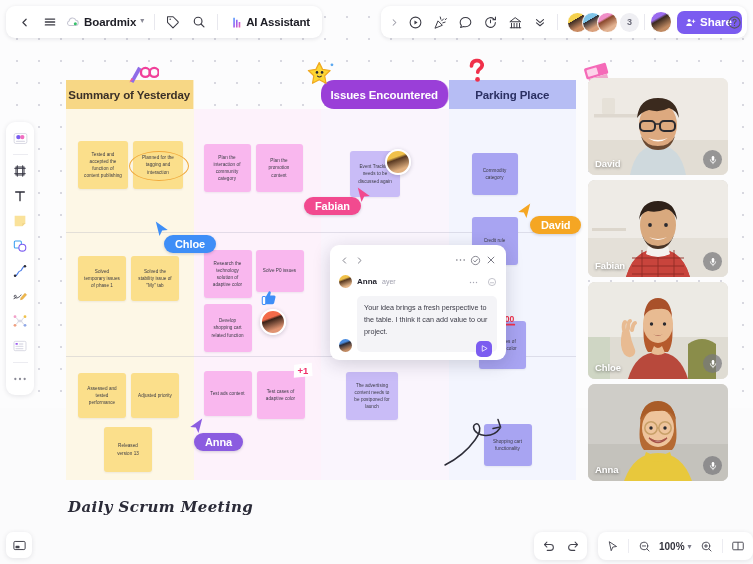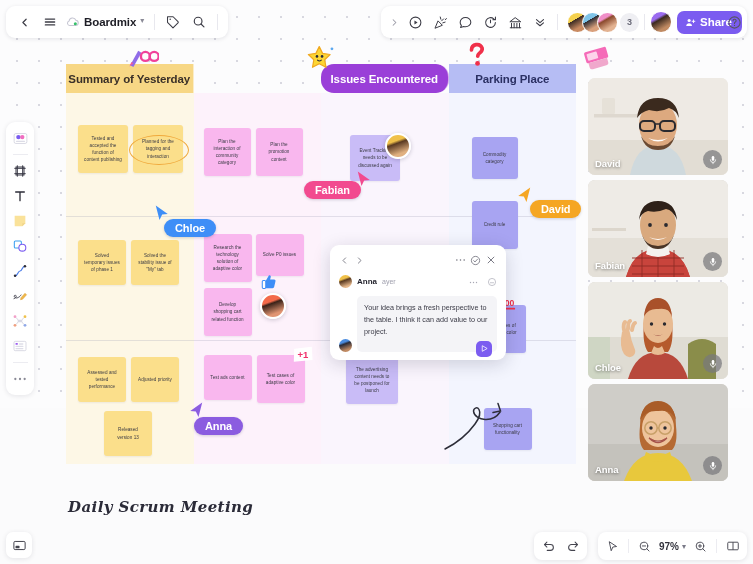--- a/index.html
+++ b/index.html
@@ -64,21 +64,21 @@
   }
   .lt-btn { width: 22px; height: 22px; border-radius: 5px; display: flex; align-items: center; justify-content: center; cursor: pointer; }
   .lt-sep { width: 15px; height: 1px; background: #ececf1; margin: 2px 0; }
   .bottomleft {
     position: absolute; left: 6px; top: 532px; width: 26px; height: 26px;
     background: #fff; border-radius: 7px; box-shadow: 0 1px 5px rgba(20,20,40,.10);
     display: flex; align-items: center; justify-content: center; cursor: pointer;
   }
 
   
-  .board { position: absolute; left: 66px; top: 64px; width: 510px; height: 400px; }
+  .board { position: absolute; left: 66px; top: 80px; width: 510px; height: 400px; }
   .cols { position: absolute; inset: 0; display: flex; }
   .col { position: relative; flex: 1; }
   .col-head {
     height: 29px; display: flex; align-items: center; justify-content: center;
     font-size: 11.5px; font-weight: 600; letter-spacing: -.1px;
   }
   .col-body { position: absolute; top: 29px; bottom: 0; left: 0; right: 0; }
   .rowline { position: absolute; left: 0; right: 0; height: 1px; background: rgba(150,150,175,.25); }
 
   .note {
@@ -211,20 +211,35 @@
             <circle cx="7.2" cy="7.2" r="1.3" fill="currentColor" stroke="none"></circle>
           </svg>
       </div>
       <div class="tb-btn">
         <svg width="14" height="14" viewBox="0 0 24 24" fill="none" stroke="currentColor" stroke-width="2" stroke-linecap="round">
             <circle cx="10.5" cy="10.5" r="6.6"></circle>
             <line x1="15.4" y1="15.4" x2="20.5" y2="20.5"></line>
           </svg>
       </div>
       <div class="tb-sep"></div>
+      <div class="ai-btn">
+        <span style="display:flex;">
+          <svg width="13" height="13" viewBox="0 0 24 24">
+              <defs>
+                <linearGradient id="g1" x1="0" y1="0" x2="1" y2="1">
+                  <stop offset="0%" stop-color="#4da6ff"></stop>
+                  <stop offset="50%" stop-color="#9b5cf0"></stop>
+                  <stop offset="100%" stop-color="#f25fb0"></stop>
+                </linearGradient>
+              </defs>
+              <path d="M6 3h3v18H6zM11 7h3v14h-3zM16 11h3v10h-3z" fill="url(#g1)"></path>
+            </svg>
+        </span>
+        <span class="ai-label">AI Assistant</span>
+      </div>
     </div>
 
     <div class="tb-group tb-right">
       <div class="tb-btn" style="width:16px;">
         <svg width="11" height="11" viewBox="0 0 24 24" fill="none" stroke="#9a9aa6" stroke-width="2.2" stroke-linecap="round" stroke-linejoin="round">
             <polyline points="9 6 15 12 9 18"></polyline>
           </svg>
       </div>
       <div class="tb-btn">
         <svg width="15" height="15" viewBox="0 0 24 24" fill="none" stroke="currentColor" stroke-width="1.7">
@@ -731,21 +746,21 @@
         </svg>
     </div>
     <div class="bb-sep"></div>
     <div class="bb-btn">
       <svg width="13" height="13" viewBox="0 0 24 24" fill="none" stroke="currentColor" stroke-width="1.7" stroke-linecap="round">
           <circle cx="11" cy="11" r="7"></circle>
           <line x1="8" y1="11" x2="14" y2="11"></line>
           <line x1="16.2" y1="16.2" x2="20.4" y2="20.4"></line>
         </svg>
     </div>
-    <span class="zoomval">97%</span>
+    <span class="zoomval">100%</span>
     <span style="font-size:8px;color:#7a7a88;margin-right:2px;cursor:pointer;">▾</span>
     <div class="bb-btn">
       <svg width="13" height="13" viewBox="0 0 24 24" fill="none" stroke="currentColor" stroke-width="1.7" stroke-linecap="round">
           <circle cx="11" cy="11" r="7"></circle>
           <line x1="8" y1="11" x2="14" y2="11"></line>
           <line x1="11" y1="8" x2="11" y2="14"></line>
           <line x1="16.2" y1="16.2" x2="20.4" y2="20.4"></line>
         </svg>
     </div>
     <div class="bb-sep"></div>

